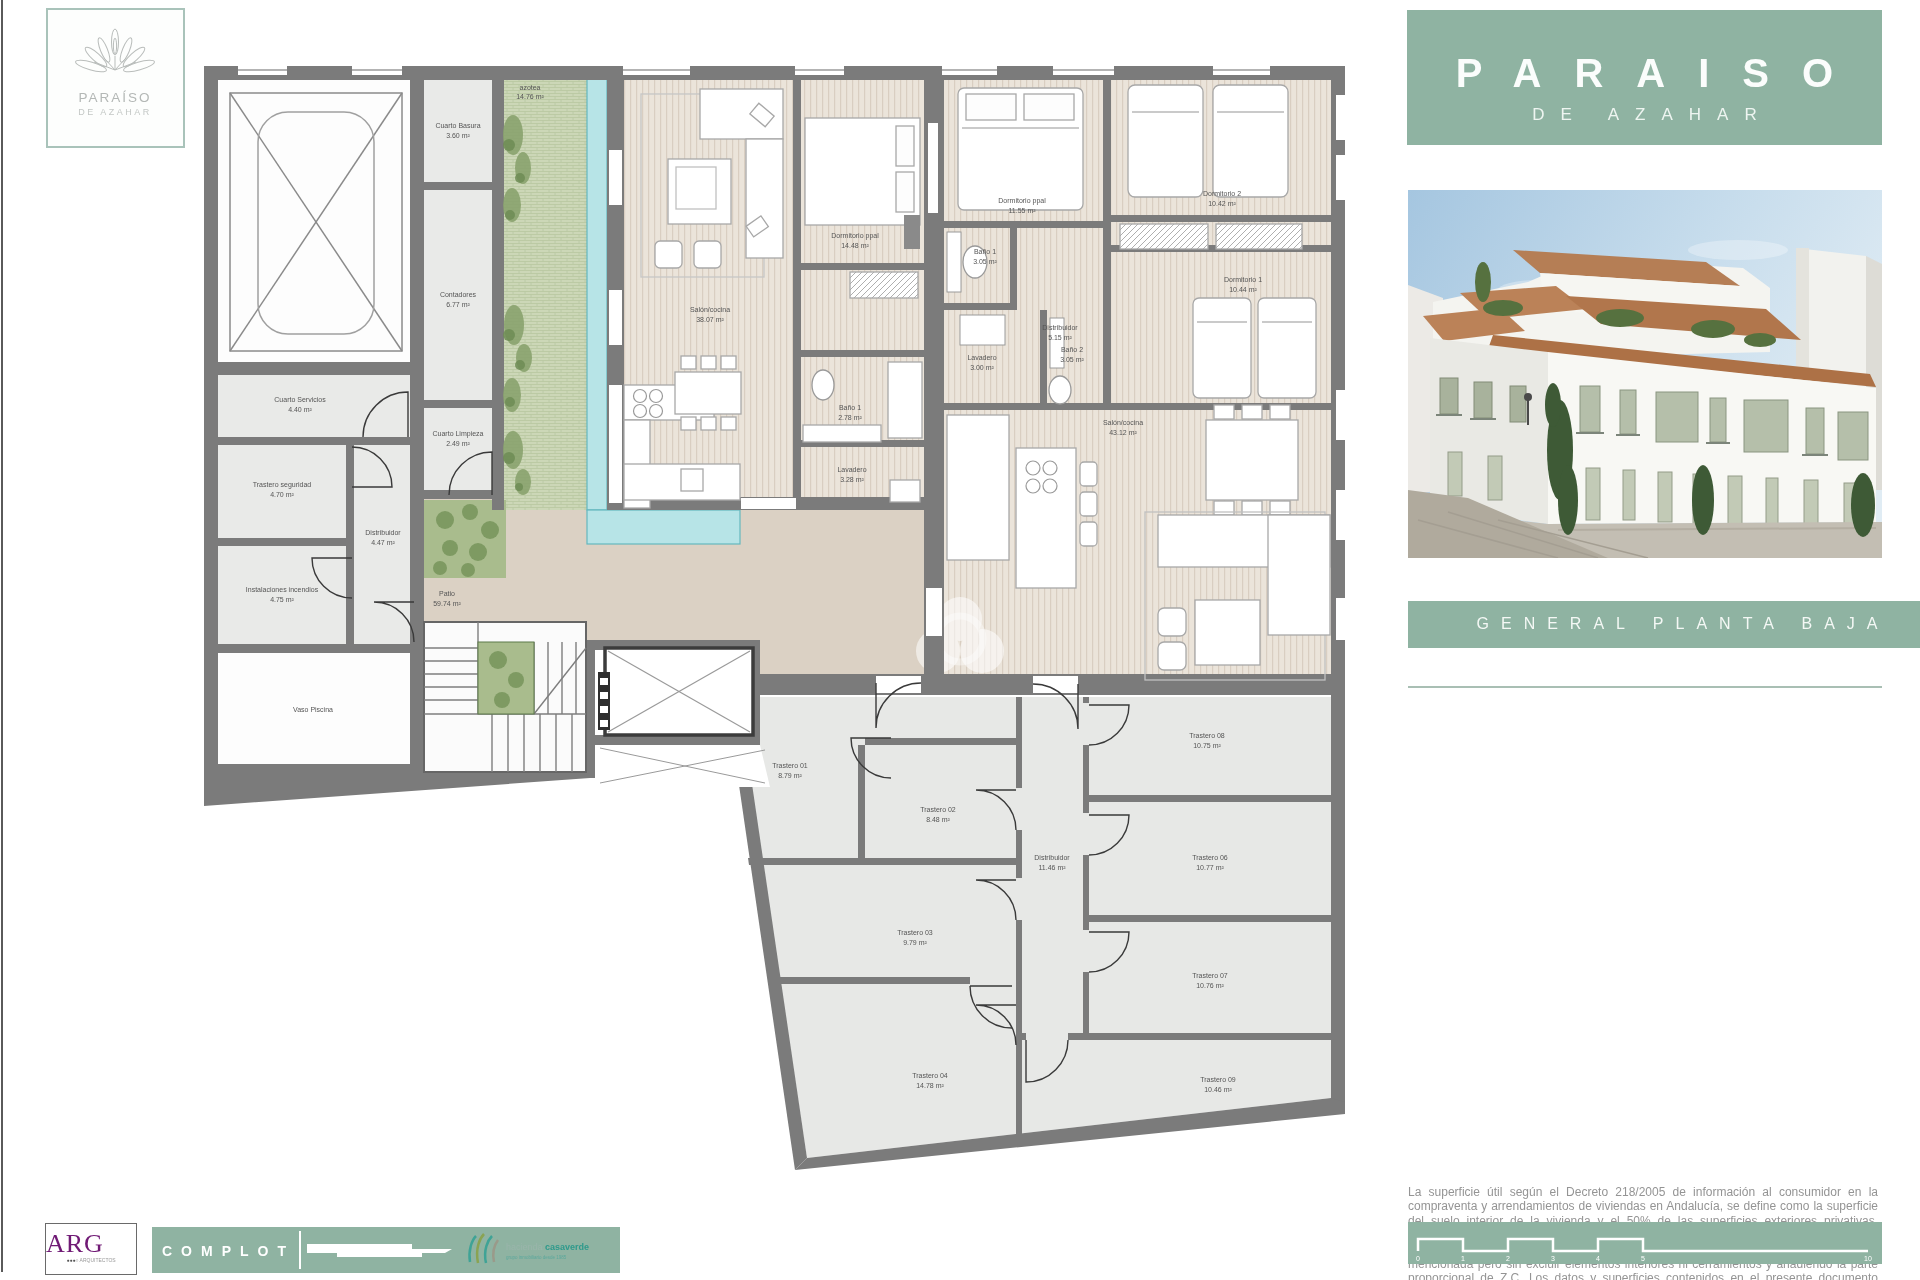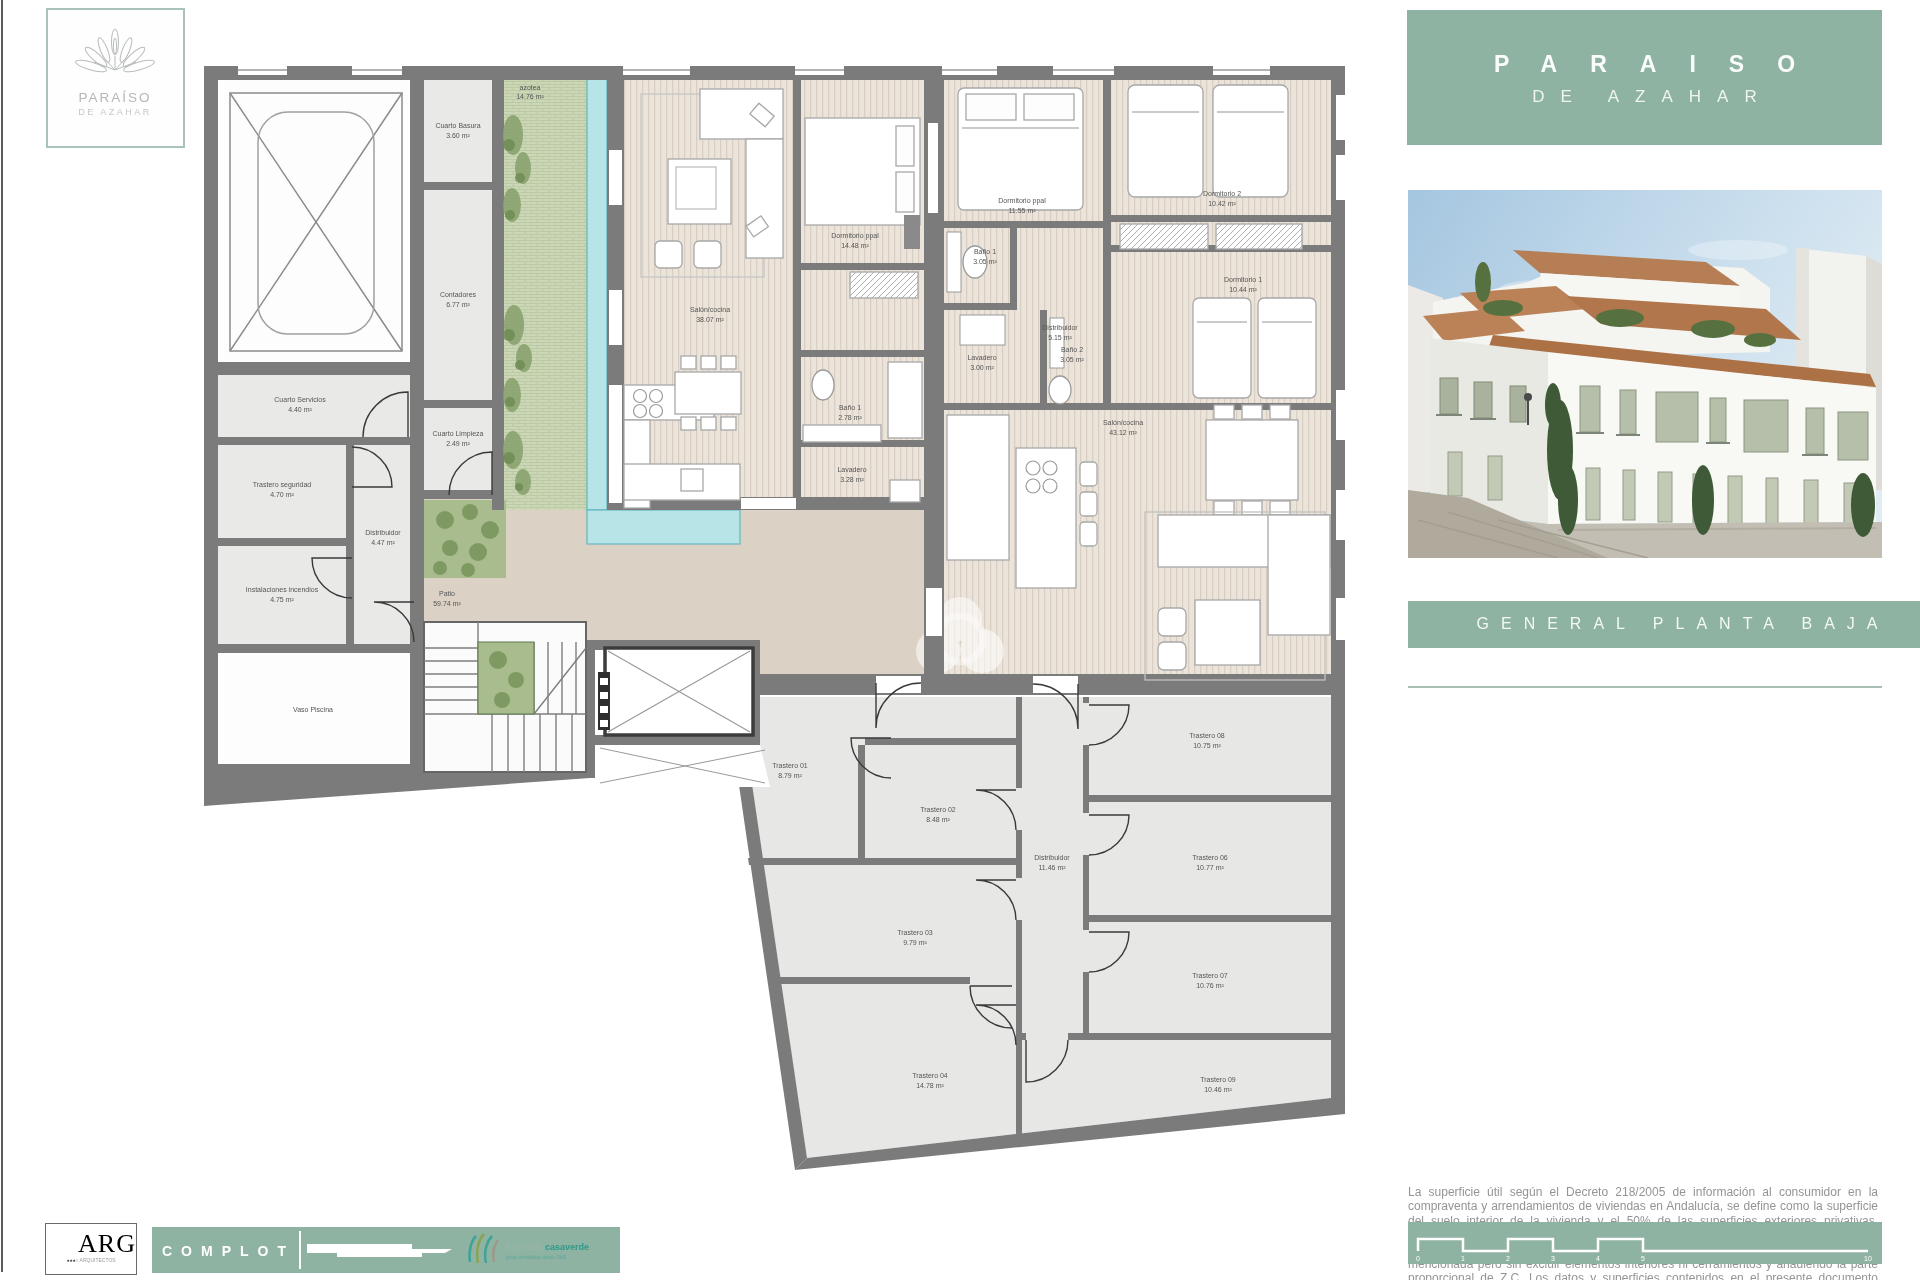--- a/index.html
+++ b/index.html
@@ -455,21 +455,21 @@
   <text x="1210" y="860">Trastero 06</text>
         <text x="1210" y="870">10.77 m²</text>
   <text x="1210" y="978">Trastero 07</text>
         <text x="1210" y="988">10.76 m²</text>
   <text x="1218" y="1082">Trastero 09</text>
         <text x="1218" y="1092">10.46 m²</text>
 </g>
 </svg>
 
 <div class="abs greenbar" style="left:1407px;top:10px;width:475px;height:135px;">
-  <div style="text-align:center;margin-top:41px;color:#fbfdfc;font-size:23px;font-weight:bold;letter-spacing:33px;text-indent:33px;">PARAISO</div>
+  <div style="text-align:center;margin-top:41px;color:#fbfdfc;font-size:40px;font-weight:bold;letter-spacing:33px;text-indent:33px;">PARAISO</div>
   <div style="text-align:center;margin-top:9px;color:#eef5f1;font-size:17px;letter-spacing:16px;text-indent:16px;">DE AZAHAR</div>
 </div>
 
 <div class="abs" style="left:1408px;top:190px;width:474px;height:368px;overflow:hidden;">
 <svg width="474" height="368" viewBox="0 0 474 368">
   <defs>
     <linearGradient id="sky" x1="0" y1="0" x2="1" y2="0.5">
       <stop offset="0" stop-color="#a5c6e0"></stop>
       <stop offset="0.55" stop-color="#c6dcec"></stop>
       <stop offset="1" stop-color="#e0ecf4"></stop>
@@ -586,21 +586,21 @@
           <text x="100" y="39">2</text>
     <text x="145" y="39">3</text>
           <text x="190" y="39">4</text>
           <text x="235" y="39">5</text>
     <text x="460" y="39">10</text>
   </g>
 </svg>
 </div>
 
 <div class="abs" style="left:45px;top:1223px;width:90px;height:50px;background:#fff;border:1.5px solid #6a6a6a;">
-  <div style="text-align:right;font-family:'Liberation Serif',serif;font-size:26px;color:#000000;margin-top:5px;letter-spacing:1px;">ARG</div>
+  <div style="text-align:left;font-family:'Liberation Serif',serif;font-size:26px;color:#701a75;margin-top:5px;letter-spacing:1px;">ARG</div>
   <div style="text-align:center;font-size:5px;color:#555;margin-top:-2px;">●●●○ <span style="color:#999;">ARQUITECTOS</span></div>
 </div>
 <div class="abs greenbar" style="left:139px;top:1227px;width:468px;height:46px;margin-left:13px;">
   <div class="abs" style="left:10px;top:16px;color:#ffffff;font-size:14px;font-weight:bold;letter-spacing:9px;">COMPLOT</div>
   <div class="abs" style="left:147px;top:4px;width:2px;height:38px;background:#ffffff;"></div>
   <svg class="abs" style="left:155px;top:14px;" width="145" height="20" viewBox="0 0 145 20">
     <polygon points="0,3 105,3 105,8 145,8 138,12 115,12 115,16 30,16 30,12 0,12" fill="#ffffff"></polygon>
   </svg>
   <svg class="abs" style="left:310px;top:3px;" width="150" height="40" viewBox="0 0 150 40">
     <g stroke-width="2.5" fill="none">

